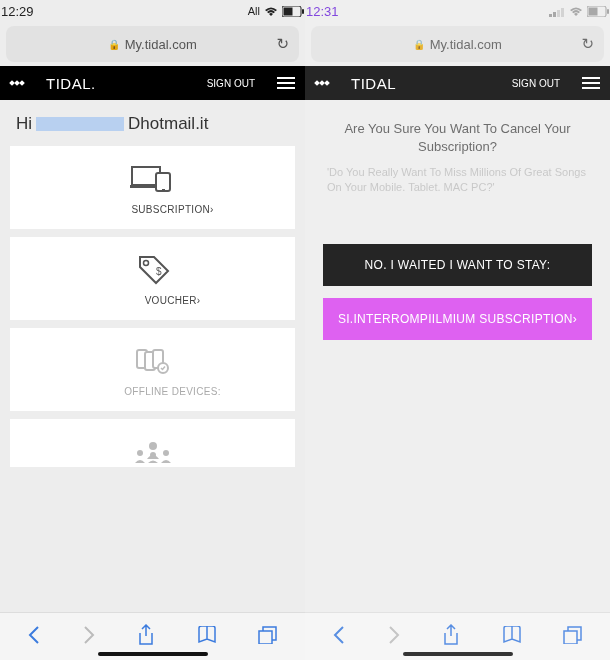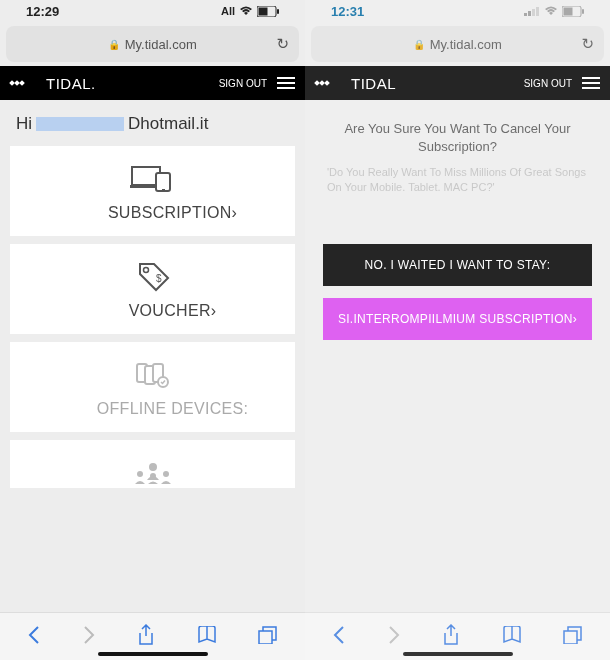--- a/index.html
+++ b/index.html
@@ -1,38 +1,38 @@
 <!DOCTYPE html>
 <html><head>
 <meta charset="utf-8">
 <style>
   * { margin: 0; padding: 0; box-sizing: border-box; font-family: -apple-system, Helvetica, Arial, sans-serif; }
   body { width: 610px; height: 660px; background: #fff; display: flex; }
   .phone { width: 305px; height: 660px; background: #ededed; display: flex; flex-direction: column; position: relative; }
   .phone.right { opacity: 0.85; }
-  .status-bar { height: 22px; display: flex; align-items: center; justify-content: space-between; padding: 0 26px; font-size: 13px; font-weight: 700; color: #222; }
-  .status-right { display: flex; align-items: center; gap: 4px; font-size: 11px; }
-  .phone.right .status-bar { color: #0369a1; }
+  .status-bar { height: 22px; display: flex; align-items: center; justify-content: space-between; padding: 0 1px; font-size: 13px; font-weight: 400; color: #222; }
+  .status-right { display: flex; align-items: flex-end; gap: 4px; font-size: 11px; }
+  .phone.right .status-bar { color: #6d28d9; }
   .url-bar { height: 36px; margin: 4px 6px; background: #e2e2e2; border-radius: 8px; display: flex; align-items: center; justify-content: center; position: relative; font-size: 13px; color: #555; }
   .url-bar .reload { position: absolute; right: 10px; font-size: 15px; color: #555; }
   .lock { font-size: 10px; margin-right: 4px; }
   .app-bar { height: 34px; background: #000; display: flex; align-items: center; justify-content: space-between; padding: 0 10px; color: #fff; }
   .brand { display: flex; align-items: center; gap: 22px; font-size: 15px; font-weight: 400; letter-spacing: 0.5px; }
   .brand-icon { display: inline-flex; gap: 1px; }
   .brand-icon span { width: 4px; height: 4px; background: #fff; transform: rotate(45deg); }
-  .app-bar-right { display: flex; align-items: center; gap: 10px; }
+  .app-bar-right { display: flex; align-items: center; gap: 22px; }
   .sign-out { font-size: 10px; color: #fff; }
   .hamburger { display: flex; flex-direction: column; gap: 3px; }
   .hamburger span { width: 18px; height: 2px; background: #fff; }
   .content { flex: 1; overflow: hidden; padding: 0 10px; background: #ededed; }
   .greeting { font-size: 17px; color: #333; margin: 14px 0 12px 6px; display: flex; align-items: center; }
   .greeting .redact { display: inline-block; width: 88px; height: 14px; background: #b8d0f0; margin: 0 4px; }
   .card { background: #fff; margin-bottom: 8px; padding: 18px 0 14px 0; text-align: center; }
   .card-icon { height: 30px; display: flex; align-items: center; justify-content: center; margin-bottom: 10px; color: #555; }
-  .card-label { font-size: 16px; color: #444; letter-spacing: 0.3px; padding-left: 40px; }
+  .card-label { font-size: 10px; color: #444; letter-spacing: 0.3px; padding-left: 40px; }
   .card.dim .card-label { color: #aaa; }
   .card.dim .card-icon { color: #bbb; }
   .card.peek { padding: 18px 0 0 0; }
   .cancel-heading { text-align: center; font-size: 13px; color: #444; margin: 20px 8px 6px; line-height: 1.35; }
   .cancel-sub { text-align: left; font-size: 11px; color: #bbb; margin: 10px 12px 20px; line-height: 1.4; }
   .btn { display: block; margin: 0 8px 12px; padding: 14px 4px; text-align: center; font-size: 12px; letter-spacing: 0.3px; }
   .btn.primary { background: #000; color: #fff; margin-top: 48px; }
   .btn.secondary { background: #d946ef; color: #fff; text-align: center; }
   .bottom-bar { height: 48px; background: #f5f5f5; border-top: 1px solid #ddd; display: flex; align-items: center; justify-content: space-around; padding: 0 6px; }
   .bottom-bar svg { color: #3b7bde; }

